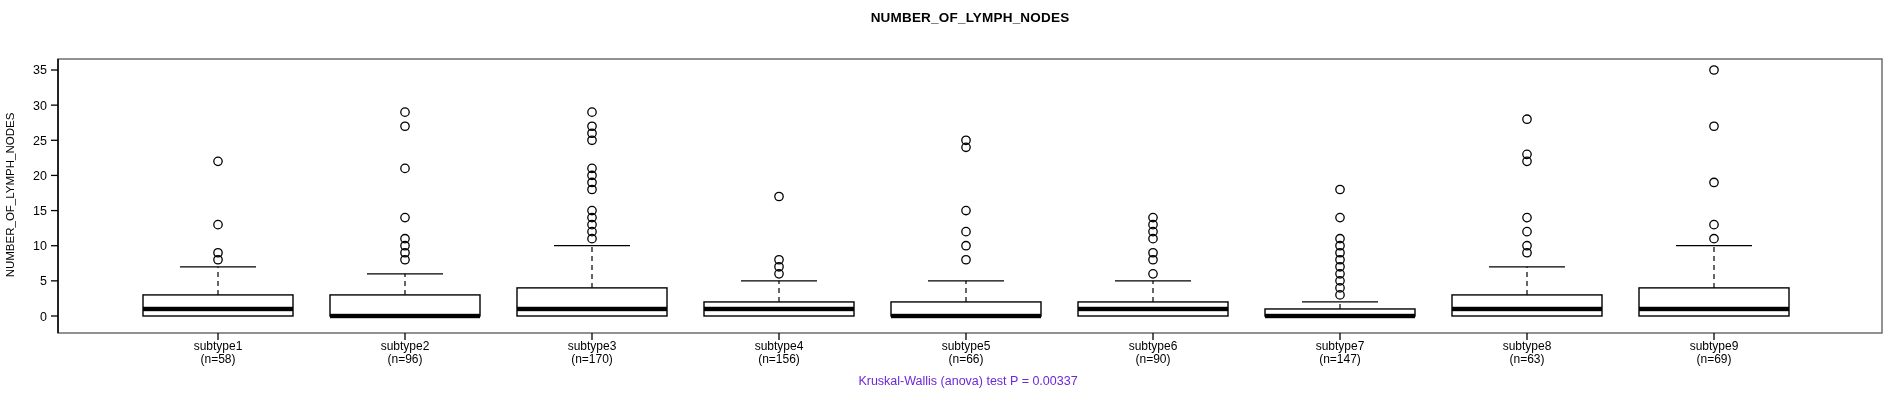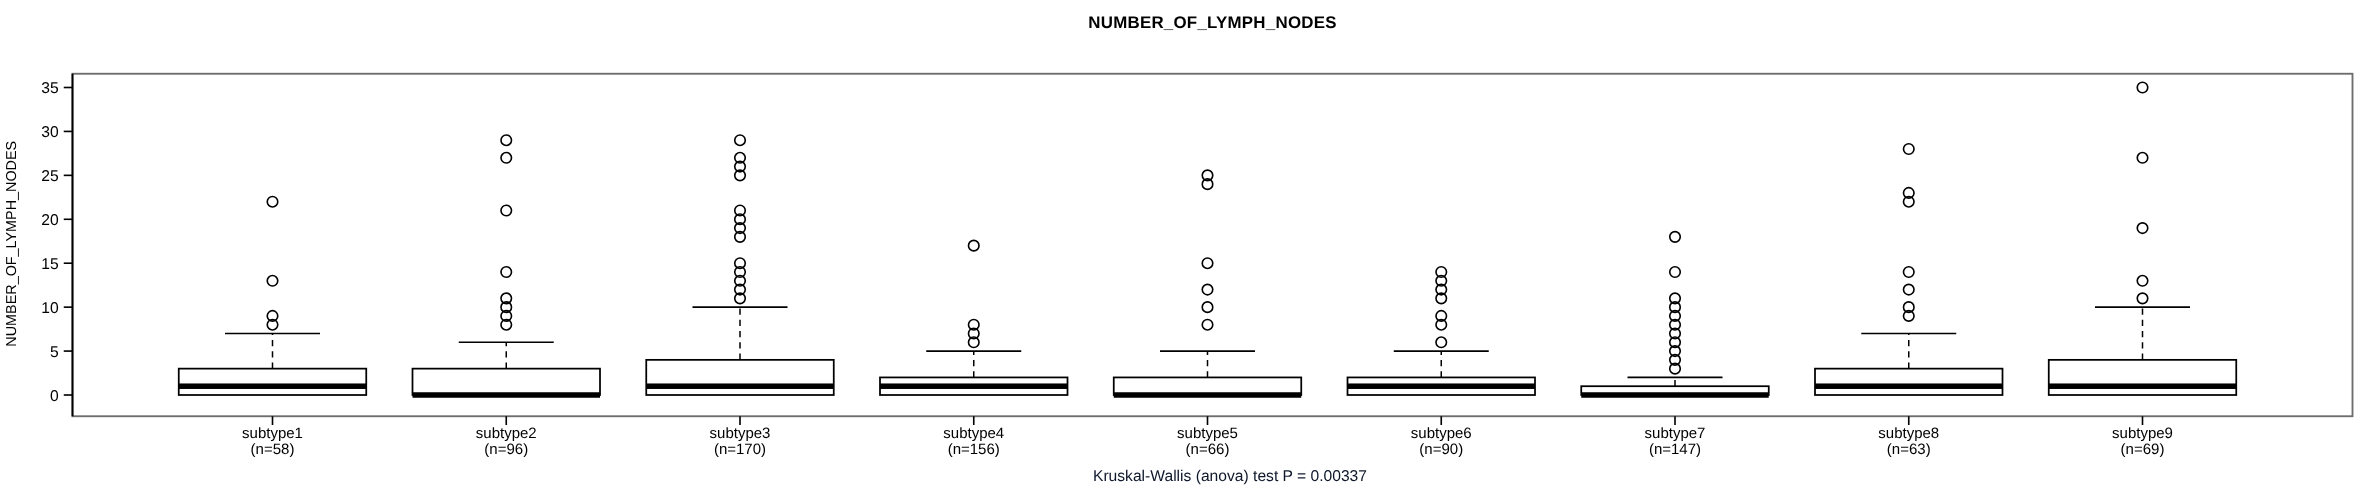--- a/index.html
+++ b/index.html
@@ -31,26 +31,26 @@
     top: 189px;
     width: 340px;
     text-align: center;
     transform: rotate(-90deg);
     transform-origin: center center;
     font-size: 11.5px;
     color: #000000;
   }
   #footer-text {
     position: absolute;
-    left: 72px;
+    left: 56px;
     width: 1824px;
     top: 374px;
     text-align: center;
     font-size: 12.5px;
-    color: #0f172a;
+    color: #6d28d9;
   }
   #plot-svg { position: absolute; left: 0; top: 0; }
   text.ytick-label { font-family: "Liberation Sans", sans-serif; font-size: 12.5px; fill: #000; }
   text.cat-label  { font-family: "Liberation Sans", sans-serif; font-size: 12px;   fill: #000; }
 </style>
 </head>
 <body>
 
 <div id="figure">
   <div id="chart-title">NUMBER_OF_LYMPH_NODES</div>

